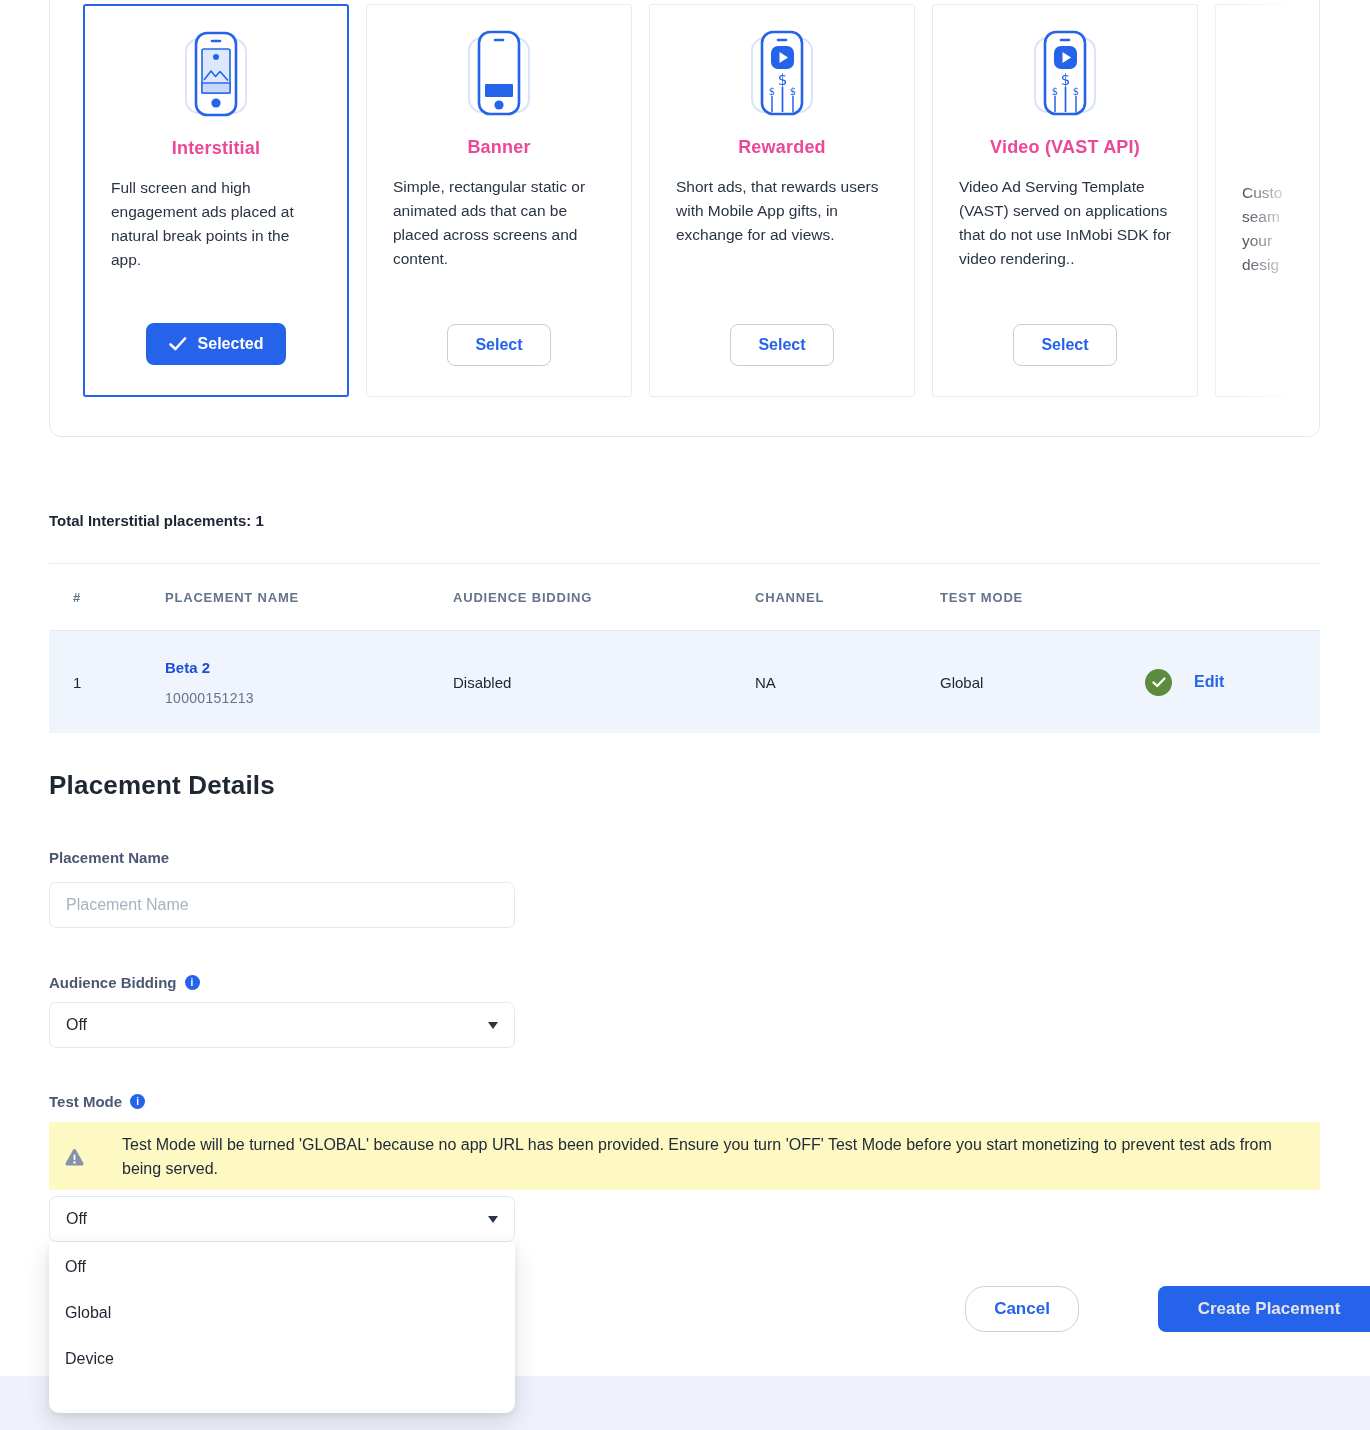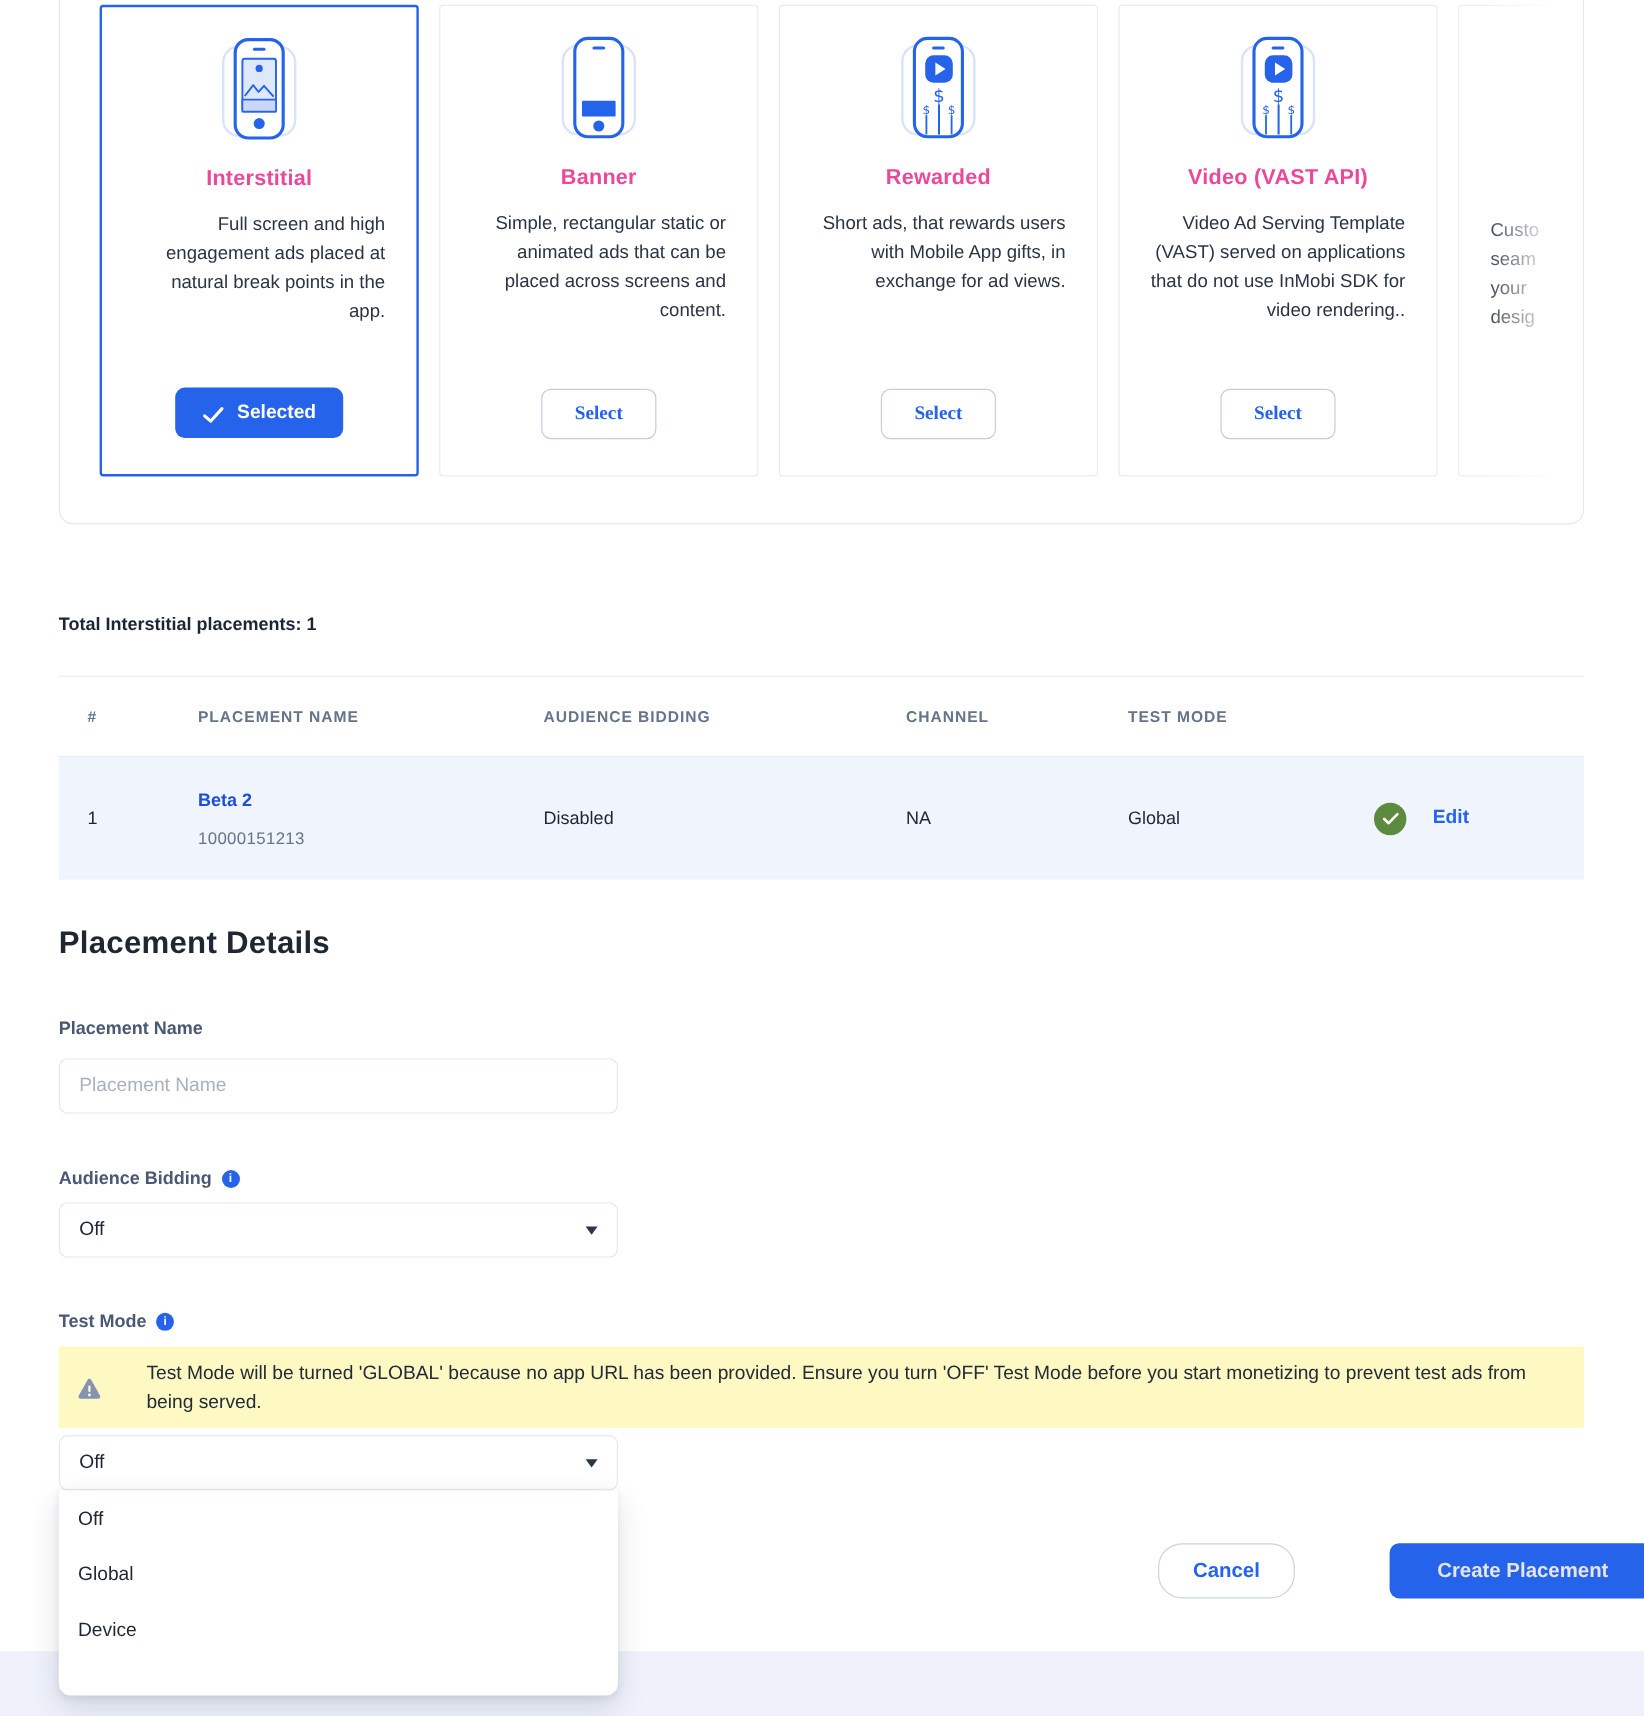--- a/index.html
+++ b/index.html
@@ -30,33 +30,33 @@
     display:flex; flex-direction:column; align-items:center;
     padding:24px 0 30px;
   }
   .ad-card.selected { border:2px solid #2563EB; }
   .ad-card .icon-wrap { height:92px; display:flex; align-items:center; justify-content:center; }
   .ad-card h3 {
     margin-top:16px; font-size:18px; font-weight:700; color:#ec4899; letter-spacing:0.2px;
   }
   .ad-card .desc {
     margin-top:17px; align-self:stretch; padding:0 26px;
-    font-size:15.5px; line-height:24px; color:#2A3444; text-align:right;
+    font-size:15.5px; line-height:24px; color:#2A3444; text-align:left;
   }
   .ad-card .btn-area { margin-top:auto; }
   .btn-selected {
-    display:inline-flex; align-items:flex-end; gap:11px;
+    display:inline-flex; align-items:center; gap:11px;
     background:#2563EB; color:#fff; border:none; border-radius:8px;
     font-family:inherit; font-size:16px; font-weight:700;
     padding:12px 23px; cursor:pointer;
   }
   .btn-select {
     background:#fff; color:#2563EB;
     border:1px solid #C4CEDC; border-radius:8px;
-    font-family:Liberation Serif, serif; font-size:16px; font-weight:700;
+    font-family:Liberation Sans, sans-serif; font-size:16px; font-weight:700;
     padding:11px 27px; cursor:pointer;
   }
   .clipped-card { border-color:#EBEFF4; padding-top:176px; align-items:flex-start; }
   .clipped-card .desc-lines { padding:0 26px; font-size:15.5px; line-height:24px; color:#2A3444; }
   .clipped-card .desc-lines span { display:block; }
   .fade-overlay {
     position:absolute; right:0; top:0; width:84px; height:100%;
     background:linear-gradient(to right, rgba(255,255,255,0), #ffffff 72%);
     pointer-events:none; z-index:5;
   }

